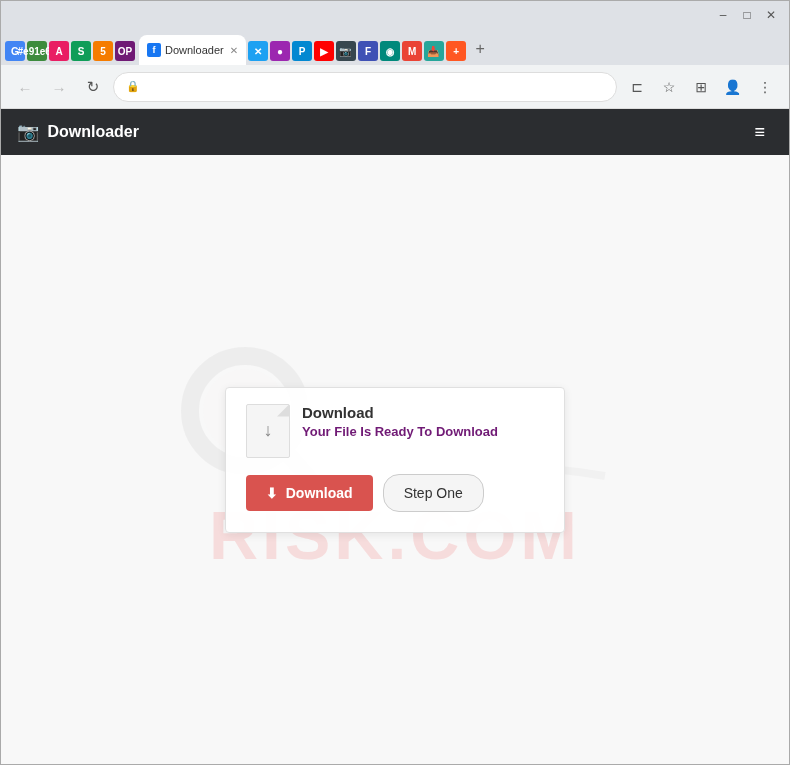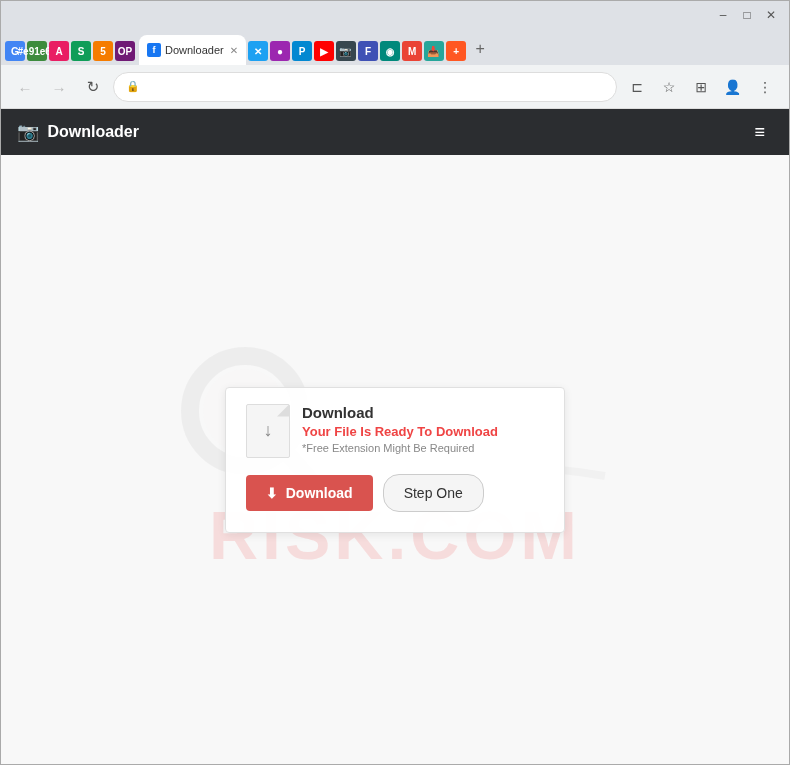--- a/index.html
+++ b/index.html
@@ -199,21 +199,21 @@
       flex: 1;
     }
     .card-title {
       font-size: 15px;
       font-weight: 600;
       color: #333;
       margin-bottom: 3px;
     }
     .card-subtitle {
       font-size: 13px;
-      color: #ef4444;
+      color: #701a75;
       font-weight: 600;
       margin-bottom: 3px;
     }
     .card-note {
       font-size: 11px;
       color: #888;
     }
 
     .card-buttons {
       display: flex;
@@ -407,21 +407,20 @@
     </div>
 
     <div class="download-card">
       <div class="card-header">
         <div class="file-icon">
           <span style="font-size:18px;color:#888;">↓</span>
         </div>
         <div class="card-info">
           <div class="card-title">Download</div>
           <div class="card-subtitle">Your File Is Ready To Download</div>
-          <div class="card-note">*Free Extension Might Be Required</div>
         </div>
       </div>
       <div class="card-buttons">
         <button class="btn-download">
           <span>⬇</span>
           <span>Download</span>
         </button>
         <button class="btn-step">Step One</button>
       </div>
     </div>

